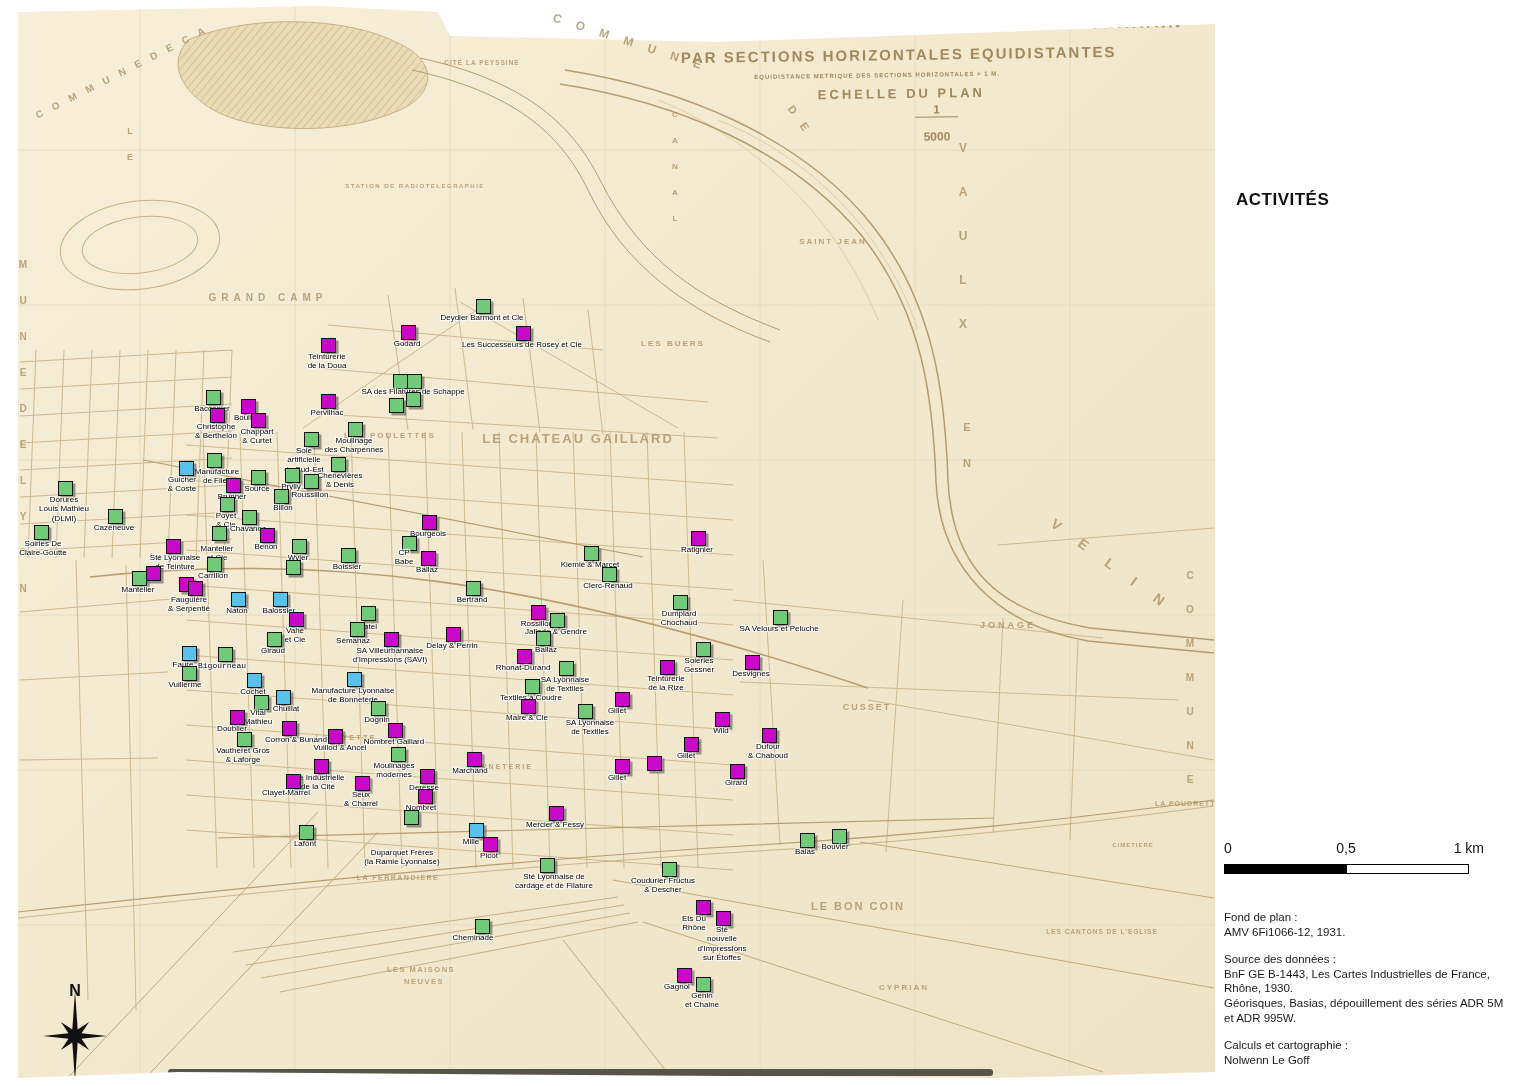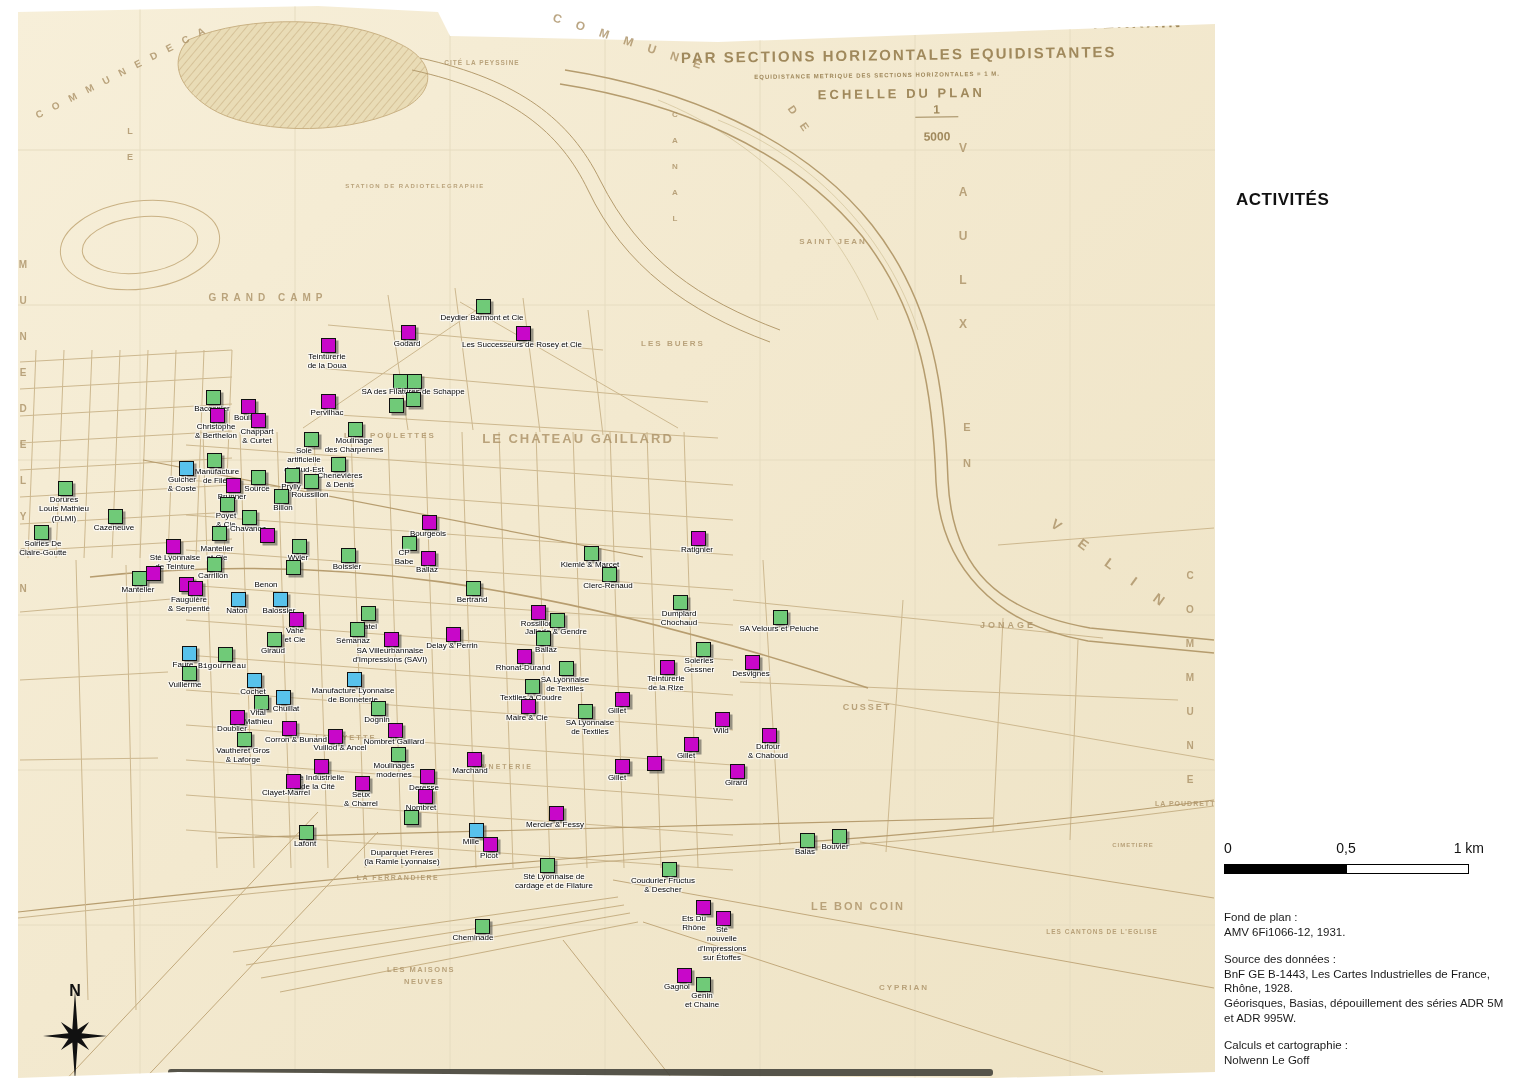--- a/index.html
+++ b/index.html
@@ -284,21 +284,21 @@
       <div class="mlabel" style="left: 175px; top: 552.5px;">
         <div>Sté Lyonnaise</div>
         <div>de Teinture</div>
       </div>
       <div class="marker" title="Mantelier et Cie" style="left: 211.5px; top: 525.5px; background: rgb(112, 202, 120);"></div>
       <div class="mlabel" style="left: 217px; top: 543.5px;">
         <div>Mantelier</div>
         <div>et Cie</div>
       </div>
       <div class="marker" title="Benon" style="left: 259.5px; top: 527.5px; background: rgb(200, 7, 201);"></div>
-      <div class="mlabel" style="left: 266px; top: 541.5px; margin-top: 38px;">
+      <div class="mlabel" style="left: 266px; top: 541.5px;">
         <div>Benon</div>
       </div>
       <div class="marker" title="Wyler" style="left: 291.5px; top: 538.5px; background: rgb(112, 202, 120);"></div>
       <div class="mlabel" style="left: 298px; top: 552.5px;">
         <div>Wyler</div>
       </div>
       <div class="marker" style="left: 285.5px; top: 559.5px; background: rgb(112, 202, 120);"></div>
       <div class="marker" title="Carrillon" style="left: 206.5px; top: 556.5px; background: rgb(112, 202, 120);"></div>
       <div class="mlabel" style="left: 213px; top: 570.5px;">
         <div>Carrillon</div>
@@ -631,21 +631,21 @@
     </div>
 
     <div class="credits">
         <div class="credit-block">
           <div>Fond de plan :</div>
           <div>AMV 6Fi1066-12, 1931.</div>
         </div>
         <div class="credit-block">
           <div>Source des données :</div>
           <div>BnF GE B-1443, Les Cartes Industrielles de France,</div>
-          <div>Rhône, 1928.</div>
+          <div>Rhône, 1930.</div>
           <div>Géorisques, Basias, dépouillement des séries ADR 5M</div>
           <div>et ADR 995W.</div>
         </div>
         <div class="credit-block">
           <div>Calculs et cartographie :</div>
           <div>Nolwenn Le Goff</div>
         </div>
       </div>
   </div>
 </div>

